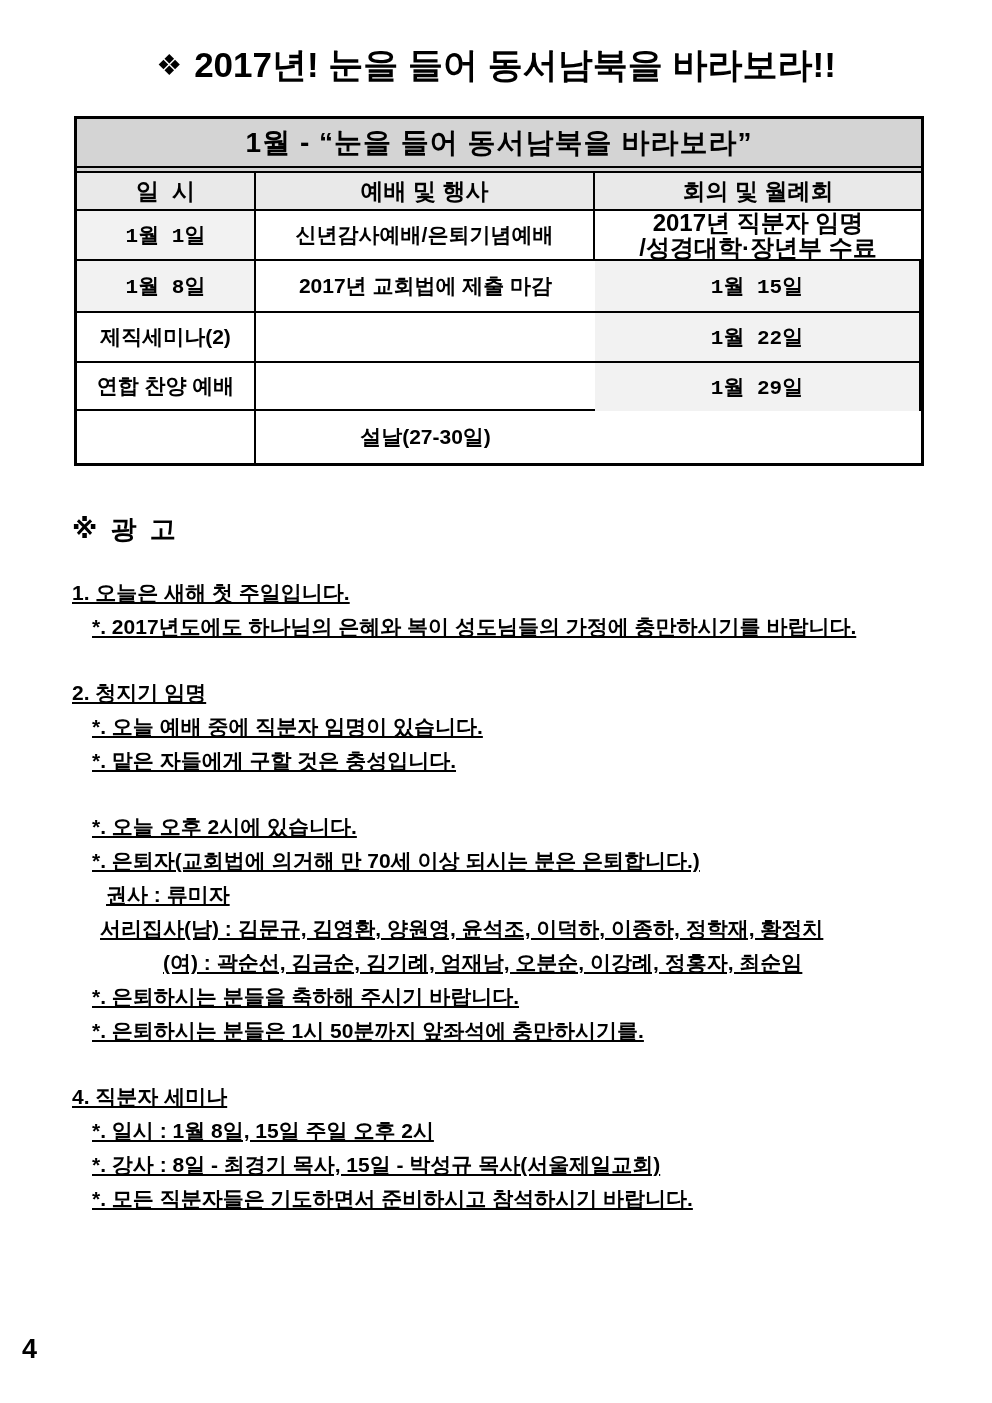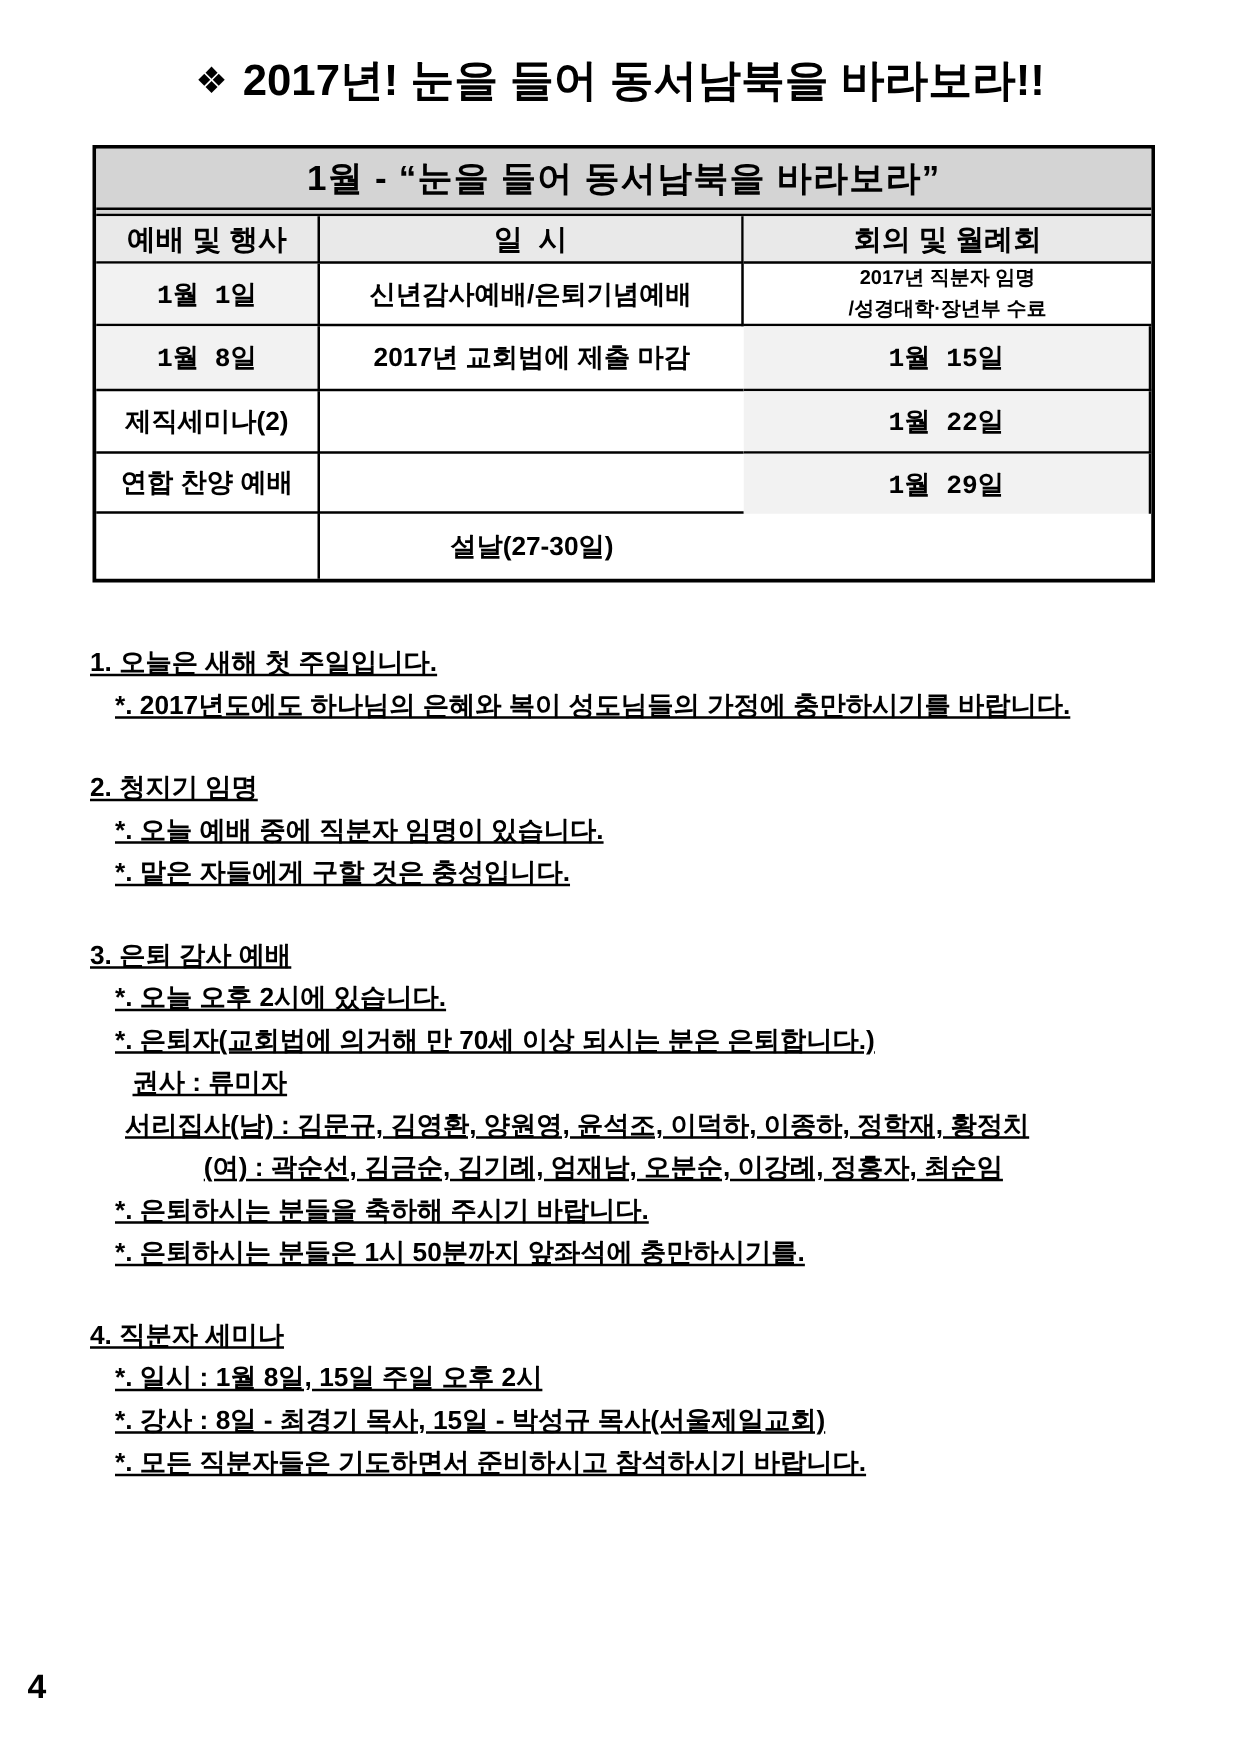--- a/index.html
+++ b/index.html
@@ -17,21 +17,21 @@
     height:54px; display:flex; align-items:center; justify-content:center;
     background:#d4d4d4; border-bottom:7px double #000; font-size:28px; letter-spacing:1px;
   }
   .t-grid { display:grid; grid-template-columns:179px 339px 326px; grid-template-rows:38px 50px 52px 50px 48px 52px; }
   .cell { display:flex; align-items:center; justify-content:center; border-right:2px solid #000; border-bottom:2px solid #000; text-align:center; }
   .cell.last-col { border-right:none; }
   .cell.last-row { border-bottom:none; }
   .th { background:#e9e9e9; font-size:23px; white-space:pre; }
   .td { font-size:21px; }
   .shade { background:#f2f2f2;font-family:Liberation Mono, monospace; }
-  .two-line { white-space:pre-line; font-size:16px; line-height:25px; }
+  .two-line { white-space:pre-line; font-size:24px; line-height:25px; }
   .ann { margin:48px 24px 0 72px; }
   .ann-heading { font-size:26px; line-height:30px; letter-spacing:3px; margin-bottom:8px; }
   .group { margin-top:32px;text-decoration:underline; }
   .g-title, .line { font-size:21px; line-height:34px; white-space:nowrap; }
   .line.sub { padding-left:20px; }
   .line.d-a { padding-left:34px; }
   .line.d-b { padding-left:28px; }
   .line.d-c { padding-left:91px; }
   .page-num { position:absolute; left:22px; top:1334px; font-size:27px; }
 </style>
@@ -40,22 +40,22 @@
 
 <div class="page">
 
 
   <h1 class="main-title"><span class="marker">❖</span><span>2017년! 눈을 들어 동서남북을 바라보라!!</span></h1>
 
   <section class="sched">
     <div class="t-title">1월 - “눈을 들어 동서남북을 바라보라”</div>
     <div class="t-grid">
 
+      <div class="cell th">일  시</div>
       <div class="cell th">예배 및 행사</div>
-      <div class="cell th">일  시</div>
       <div class="cell th last-col">회의 및 월례회</div>
 
       <div class="cell td shade">1월 1일</div>
       <div class="cell td">신년감사예배/은퇴기념예배</div>
       <div class="cell td last-col two-line">2017년 직분자 임명
 /성경대학·장년부 수료</div>
 
       <div class="cell td shade">1월 8일</div>
       <div class="cell td last-col">2017년 교회법에 제출 마감</div>
 
@@ -68,34 +68,34 @@
       <div class="cell td last-col"></div>
 
       <div class="cell td shade last-row">1월 29일</div>
       <div class="cell td last-row"></div>
       <div class="cell td last-col last-row">설날(27-30일)</div>
 
     </div>
   </section>
 
   <section class="ann">
+    <h2 class="ann-heading">※ 광 고</h2>
 
     <div class="group">
       <div class="g-title">1. 오늘은 새해 첫 주일입니다.</div>
       <div class="line sub">*. 2017년도에도 하나님의 은혜와 복이 성도님들의 가정에 충만하시기를 바랍니다.</div>
     </div>
 
     <div class="group">
       <div class="g-title">2. 청지기 임명</div>
       <div class="line sub">*. 오늘 예배 중에 직분자 임명이 있습니다.</div>
       <div class="line sub">*. 맡은 자들에게 구할 것은 충성입니다.</div>
     </div>
 
     <div class="group">
-      <div class="g-title">3. 은퇴 감사 예배</div>
       <div class="line sub">*. 오늘 오후 2시에 있습니다.</div>
       <div class="line sub">*. 은퇴자(교회법에 의거해 만 70세 이상 되시는 분은 은퇴합니다.)</div>
       <div class="line d-a">권사 : 류미자</div>
       <div class="line d-b">서리집사(남) : 김문규, 김영환, 양원영, 윤석조, 이덕하, 이종하, 정학재, 황정치</div>
       <div class="line d-c">(여) : 곽순선, 김금순, 김기례, 엄재남, 오분순, 이강례, 정홍자, 최순임</div>
       <div class="line sub">*. 은퇴하시는 분들을 축하해 주시기 바랍니다.</div>
       <div class="line sub">*. 은퇴하시는 분들은 1시 50분까지 앞좌석에 충만하시기를.</div>
     </div>
 
     <div class="group">

